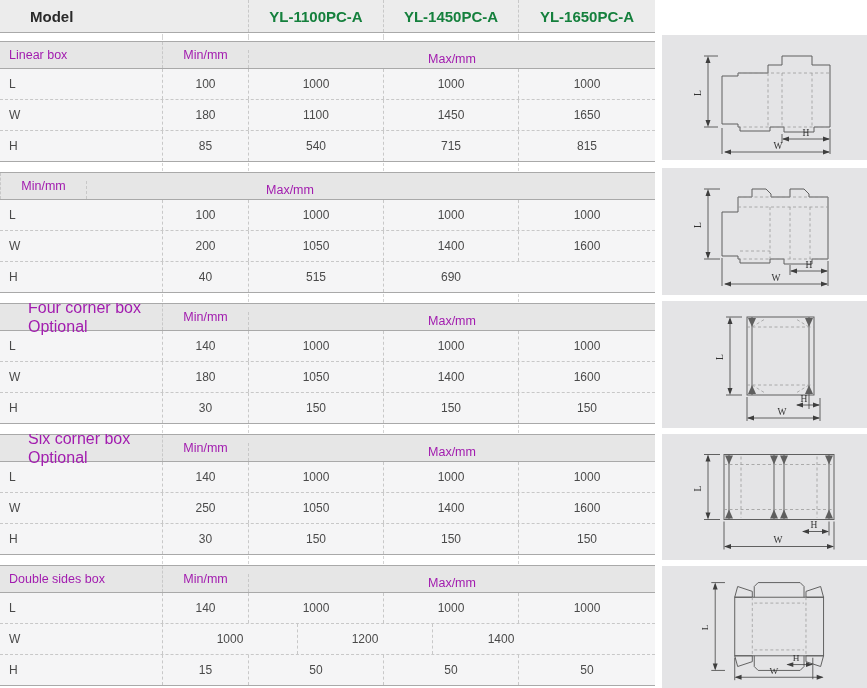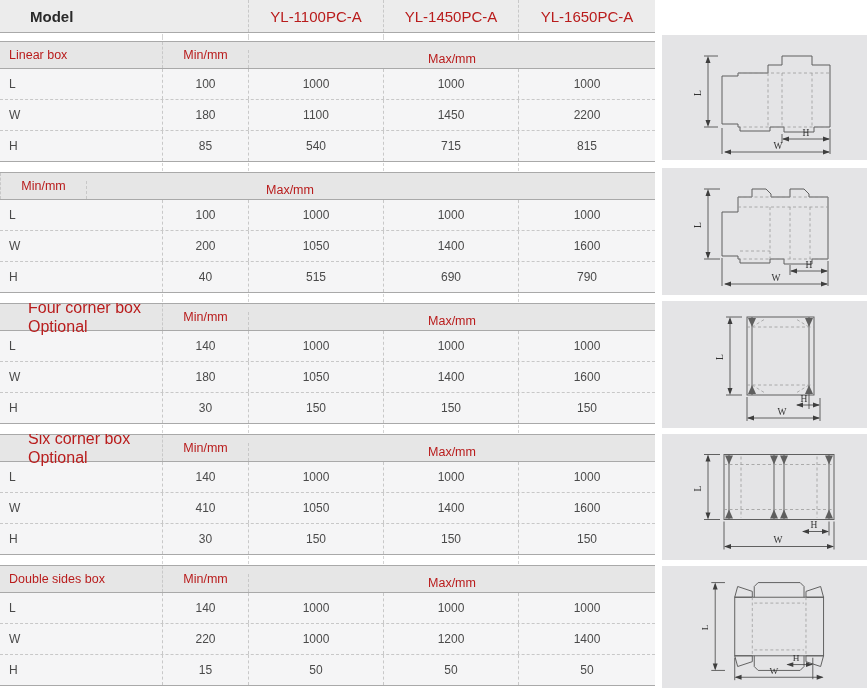--- a/index.html
+++ b/index.html
@@ -7,30 +7,30 @@
   .page { position:relative; width:867px; height:688px; background:#fff;
           font-family:"Liberation Sans", sans-serif; overflow:hidden; }
 
   
   .tbl { position:absolute; left:0; top:0; width:655px; }
   .row { display:flex; }
 
   .hdr { height:33px; background:#ececec; border-bottom:1px solid #a9a9a9; align-items:center; }
   .hdr .model { width:248px; padding-left:30px; font-weight:bold; font-size:15px; color:#2a2a2a; }
   .hdr .mc { width:135px; height:100%; display:flex; align-items:center; justify-content:center;
-             border-left:1px dashed #c8c8c8; font-weight:normal; font-size:15px; color:#b91c1c; }
+             border-left:1px dashed #c8c8c8; font-weight:bold; font-size:15px; color:#15803d; }
   .hdr .mc.w3 { width:137px; }
 
   .gap  { height:8px;  position:relative; background:#fff; }
   .sgap { height:10px; position:relative; background:#fff; }
   .tick { position:absolute; top:1px; bottom:1px; width:0; border-left:1px dashed #d4d4d4; }
   .tk1{left:162px} .tk2{left:248px} .tk3{left:383px} .tk4{left:518px}
 
   .shdr { height:28px; background:#e6e6e6; border-top:1px solid #a9a9a9; border-bottom:1px solid #a9a9a9;
-          font-size:12.5px; color:#b91c1c; align-items:stretch; }
+          font-size:12.5px; color:#a21caf; align-items:stretch; }
   .c-label { width:162px; padding-left:9px; display:flex; flex-direction:column; justify-content:center; }
   .two .c-label { padding-left:28px; font-size:16px; line-height:1.2; }
   .c-min { width:86px; border-left:1px dashed #c8c8c8; display:flex; align-items:center; justify-content:center; }
   .c-max { width:407px; border-left:1px dashed #c8c8c8; display:flex; align-items:center; justify-content:center;margin-top:8px; }
 
   .drow { height:31px; background:#f5f5f6; border-bottom:1px dashed #c8c8c8;
           font-size:12px; color:#4a4a4a; align-items:stretch; }
   .drow.last { border-bottom:1px solid #a9a9a9; }
   .c-v  { width:135px; border-left:1px dashed #c8c8c8; display:flex; align-items:center; justify-content:center; }
   .c-v.w3 { width:137px; }
@@ -79,21 +79,21 @@
         <div class="c-min">100</div>
         <div class="c-v">1000</div>
         <div class="c-v">1000</div>
         <div class="c-v w3">1000</div>
       </div>
       <div class="row drow">
         <div class="c-label">W</div>
         <div class="c-min">180</div>
         <div class="c-v">1100</div>
         <div class="c-v">1450</div>
-        <div class="c-v w3">2200</div>
+        <div class="c-v w3">1650</div>
       </div>
       <div class="row drow last">
         <div class="c-label">H</div>
         <div class="c-min">85</div>
         <div class="c-v">540</div>
         <div class="c-v">715</div>
         <div class="c-v w3">815</div>
       </div>
     </div>
 
@@ -121,21 +121,20 @@
         <div class="c-min">200</div>
         <div class="c-v">1050</div>
         <div class="c-v">1400</div>
         <div class="c-v w3">1600</div>
       </div>
       <div class="row drow last">
         <div class="c-label">H</div>
         <div class="c-min">40</div>
         <div class="c-v">515</div>
         <div class="c-v">690</div>
-        <div class="c-v w3">790</div>
       </div>
     </div>
 
     <div class="sgap">
       <span class="tick tk1"></span>
         <span class="tick tk2"></span>
         <span class="tick tk3"></span>
         <span class="tick tk4"></span>
     </div>
 
@@ -189,21 +188,21 @@
       </div>
       <div class="row drow">
         <div class="c-label">L</div>
         <div class="c-min">140</div>
         <div class="c-v">1000</div>
         <div class="c-v">1000</div>
         <div class="c-v w3">1000</div>
       </div>
       <div class="row drow">
         <div class="c-label">W</div>
-        <div class="c-min">410</div>
+        <div class="c-min">250</div>
         <div class="c-v">1050</div>
         <div class="c-v">1400</div>
         <div class="c-v w3">1600</div>
       </div>
       <div class="row drow last">
         <div class="c-label">H</div>
         <div class="c-min">30</div>
         <div class="c-v">150</div>
         <div class="c-v">150</div>
         <div class="c-v w3">150</div>
@@ -225,21 +224,20 @@
       </div>
       <div class="row drow">
         <div class="c-label">L</div>
         <div class="c-min">140</div>
         <div class="c-v">1000</div>
         <div class="c-v">1000</div>
         <div class="c-v w3">1000</div>
       </div>
       <div class="row drow">
         <div class="c-label">W</div>
-        <div class="c-min">220</div>
         <div class="c-v">1000</div>
         <div class="c-v">1200</div>
         <div class="c-v w3">1400</div>
       </div>
       <div class="row drow last">
         <div class="c-label">H</div>
         <div class="c-min">15</div>
         <div class="c-v">50</div>
         <div class="c-v">50</div>
         <div class="c-v w3">50</div>

